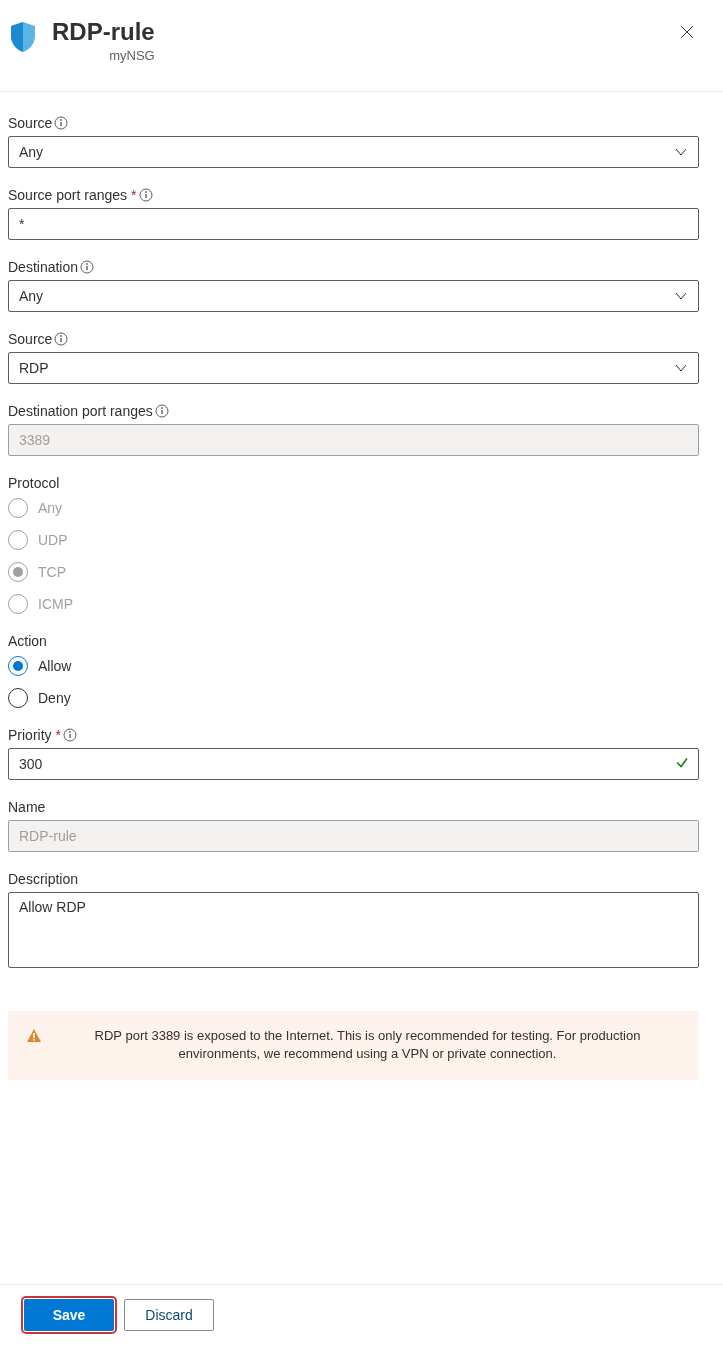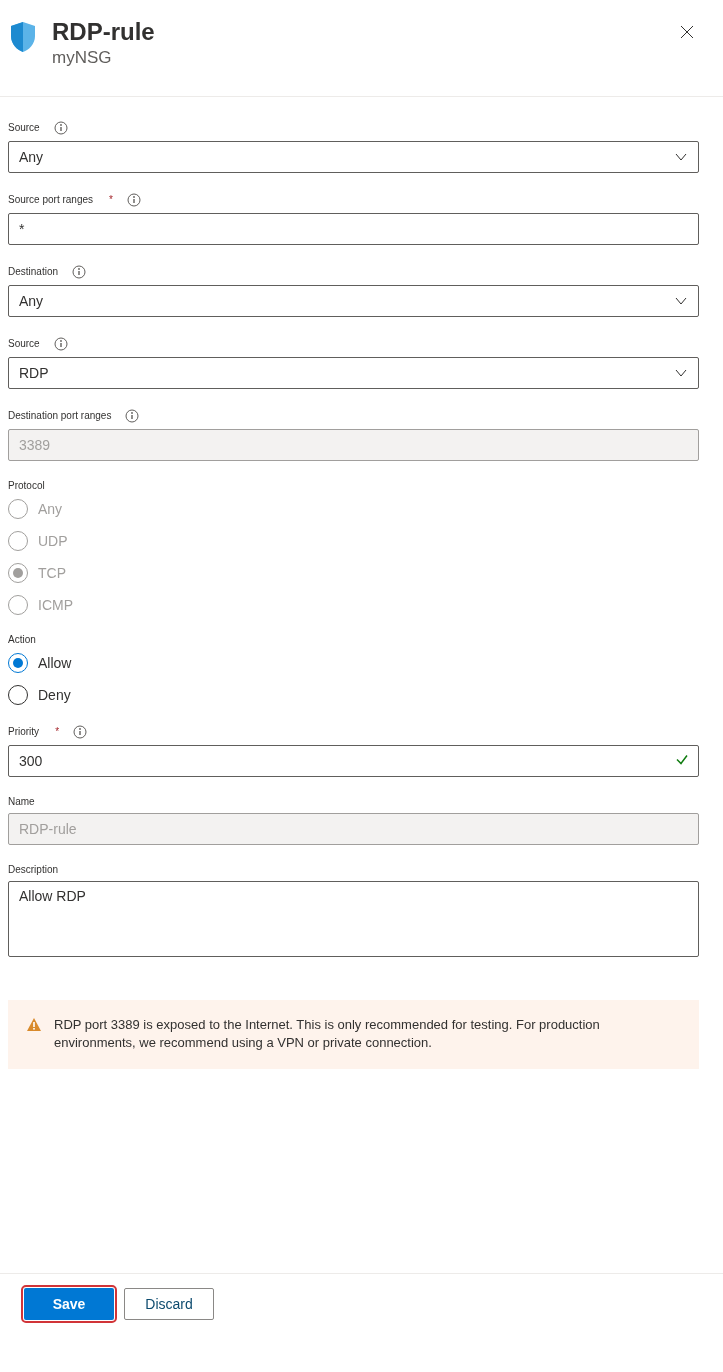--- a/index.html
+++ b/index.html
@@ -15,34 +15,34 @@
   .header {
     display: flex; align-items: flex-start;
     padding: 18px 0 28px 0;
     position: relative;
   }
   .shield-box { width: 44px; flex-shrink: 0; display:flex; align-items:flex-start; padding-top:2px;}
   .header-text h1 {
     margin: 0; font-size: 24px; font-weight: 600; line-height: 1.15;
   }
   .header-text .sub {
-    margin: 2px 0 0 0; font-size: 17px; color: #605e5c;
+    margin: 2px 0 0 0; font-size: 13px; color: #605e5c; text-align: right;
   }
   .close-btn {
     position: absolute; right: 0; top: 20px;
     width: 24px; height: 24px;
     background: none; border: none; cursor: pointer;
     padding:0;
     display:flex;align-items:center;justify-content:center;
   }
   hr.sep { border: none; border-top: 1px solid #edebe9; margin: 0 -24px 24px -24px; }
   .field { margin-bottom: 20px; }
   .field-label {
-    font-size: 10px; color: #323130; margin-bottom: 6px;
-    display: flex; align-items: center; gap: 14px; line-height:1;
+    font-size: 14px; color: #323130; margin-bottom: 6px;
+    display: flex; align-items: center; gap: 2px; line-height:1;
   }
   .req { color: #a4262c; margin-left:2px;}
   .info-icon {
     width: 14px; height: 14px; flex-shrink:0;
     display:inline-flex;align-items:center;justify-content:center;
   }
   .select-box, .text-input, .textarea {
     width: 100%;
     border: 1px solid #605e5c;
     border-radius: 2px;
@@ -87,20 +87,21 @@
   .radio-label.disabled { color: #a19f9d; }
 
   .warning-box {
     background: #fef3ec;
     padding: 16px 18px;
     display: flex; gap: 12px; align-items: flex-start;
     margin-top: 40px;
     font-size: 13px;
     line-height: 1.45;
     color: #323130;
+    text-align: center;
   }
   .warning-box .warn-icon { flex-shrink: 0; margin-top:1px;}
 
   .footer {
     position: relative;
     border-top: 1px solid #edebe9;
     padding: 14px 24px;
     display: flex; gap: 10px;
   }
   .btn {

